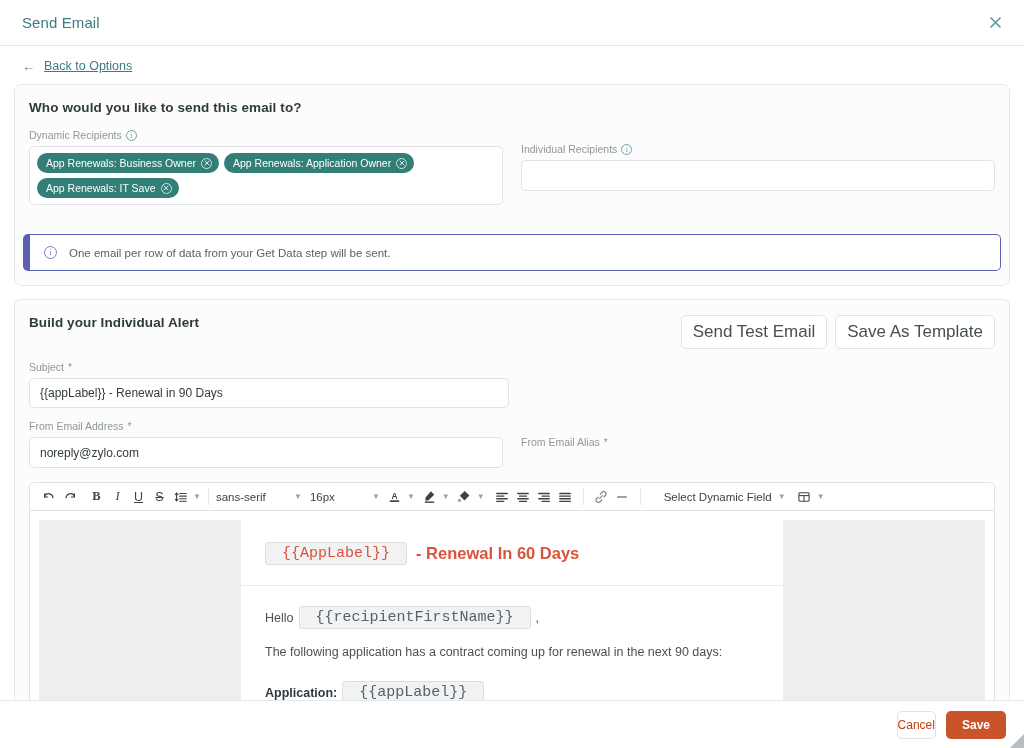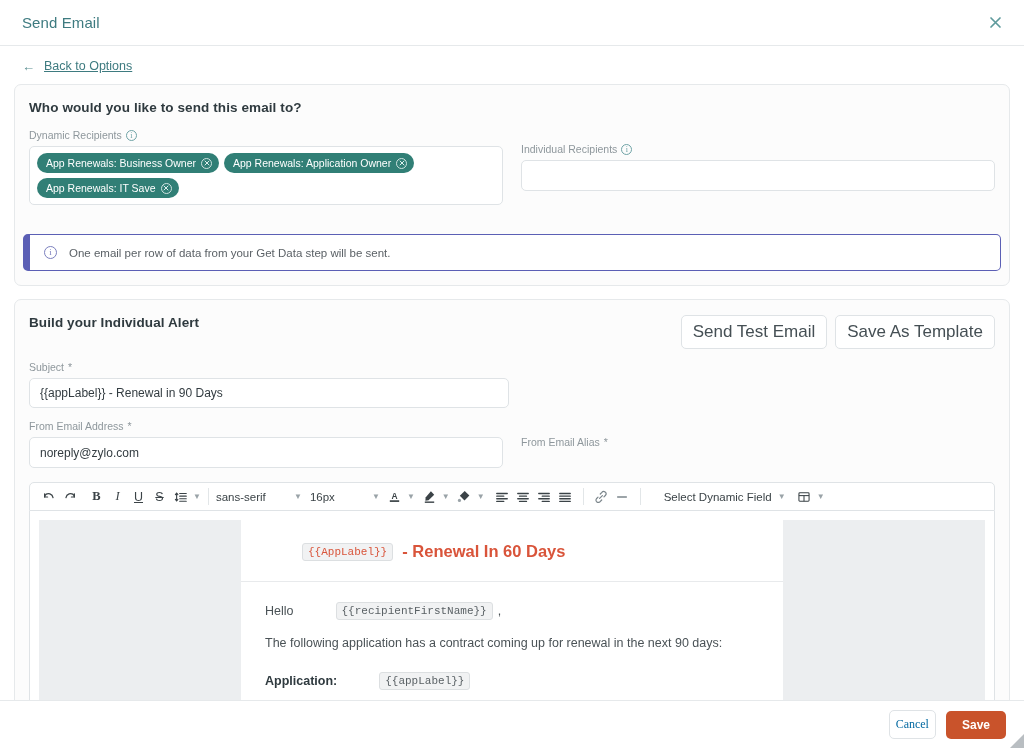--- a/index.html
+++ b/index.html
@@ -159,23 +159,23 @@
     background:#eceef0;height:100%;display:flex;justify-content:center;
   }
   .email-card{
     background:#ffffff;width:542px;
   }
   .email-head{
     padding:22px 24px 20px 24px;border-bottom:1px solid #e8eaec;
     display:flex;align-items:center;gap:9px;
   }
   .var-chip{
-    font-family:"Liberation Mono", monospace;font-size:11px;
+    font-family:"Liberation Mono", monospace;font-size:15px;
     background:#f1f2f3;border:1px solid #dcdfe1;border-radius:3px;
-    padding:2px 5px;color:#d9543a;white-space:nowrap;margin-left:37px;
+    padding:2px 16px;color:#d9543a;white-space:nowrap;
   }
   .var-chip.gray{color:#5a6165;}
   .email-title{
     font-size:16.5px;font-weight:700;color:#d9543a;white-space:nowrap;
   }
   .email-body{padding:20px 24px 0 24px;}
   .eline{
     font-size:12.5px;color:#4a5256;margin-bottom:16px;display:flex;align-items:center;
     gap:5px;flex-wrap:wrap;
   }
@@ -184,22 +184,22 @@
 
   
   .footer{
     position:absolute;left:0;right:0;bottom:0;height:48px;
     background:#fff;border-top:1px solid #e6e9eb;
     display:flex;align-items:center;justify-content:flex-end;gap:10px;
     padding:0 18px;
   }
   .cancel-btn{
     border:1px solid #dfe3e6;background:#fff;border-radius:5px;
-    font-size:12px;color:#0369a1;padding:6px 6px;cursor:pointer;
-    font-family:Liberation Serif, serif;
+    font-size:12px;color:#c2410c;padding:6px 0;cursor:pointer;
+    font-family:Liberation Sans, sans-serif;
   }
   .save-btn{
     border:none;background:#c9532b;border-radius:5px;
     font-size:12px;color:#fff;font-weight:700;padding:7px 16px;cursor:pointer;
     font-family:"Liberation Sans", sans-serif;
   }
   .scroll-corner{
     position:absolute;right:0;bottom:0;width:14px;height:14px;background:#b9bec2;
     clip-path:polygon(100% 0,100% 100%,0 100%);
   }

